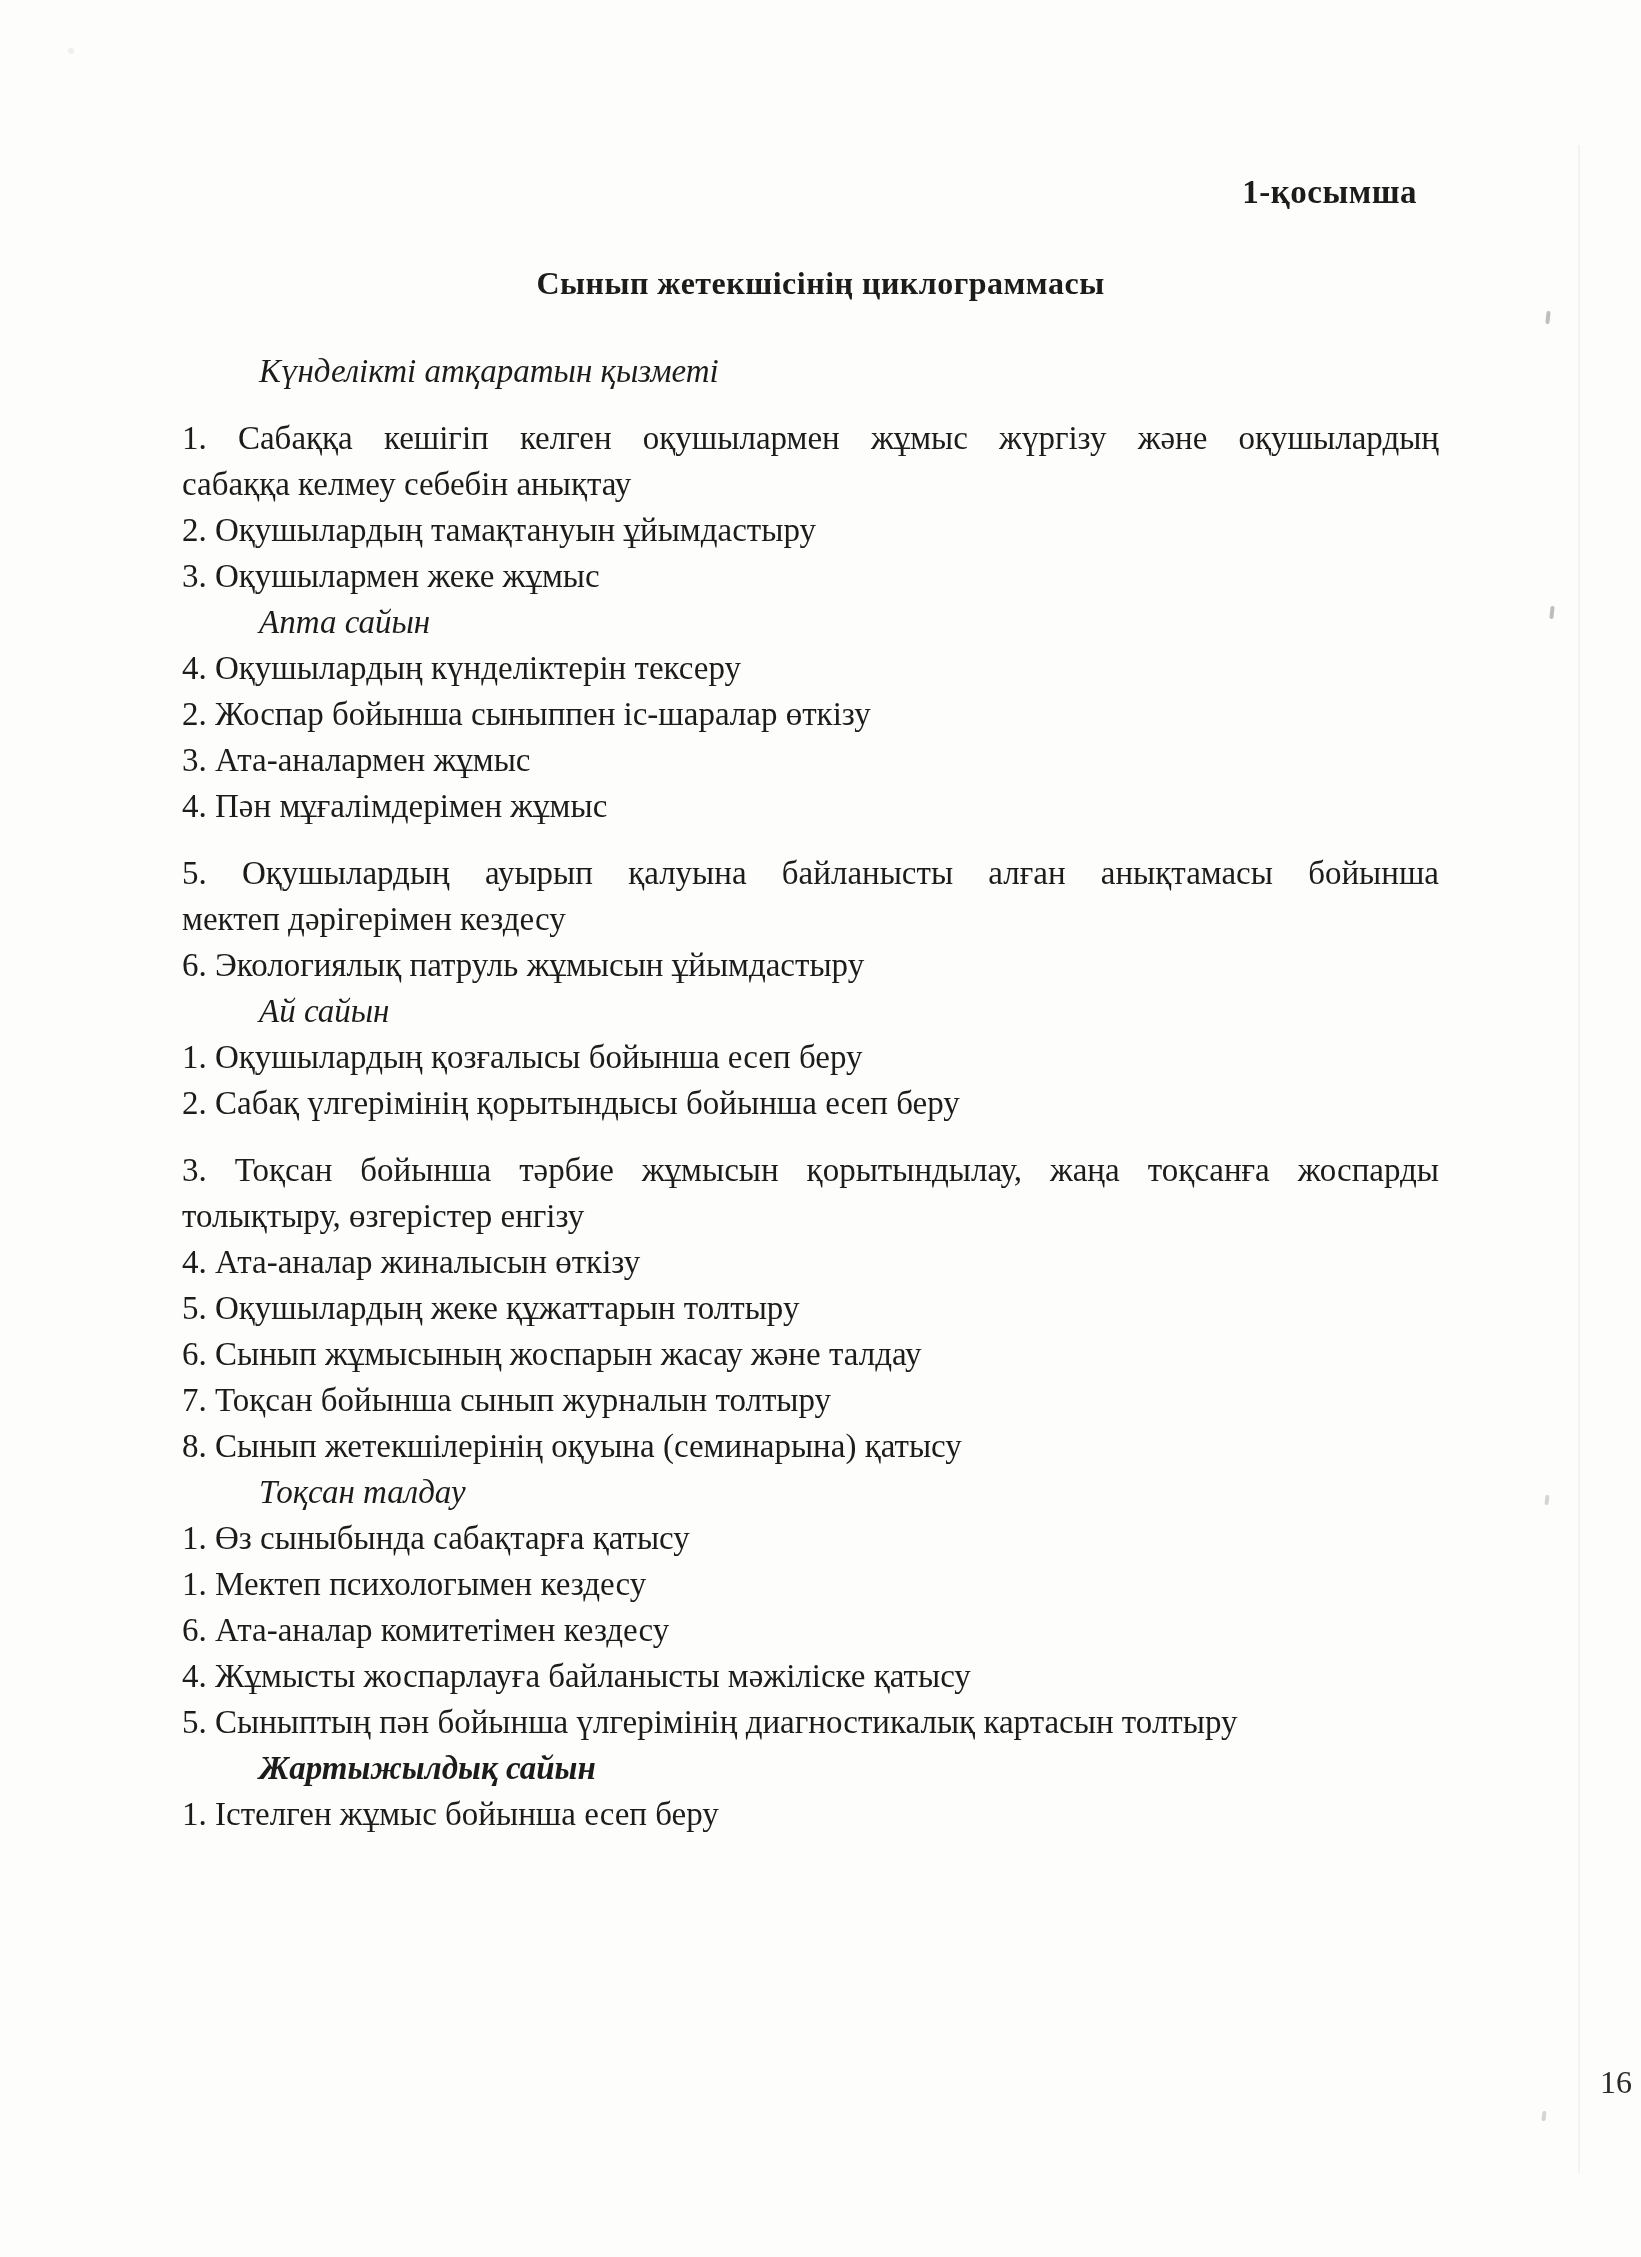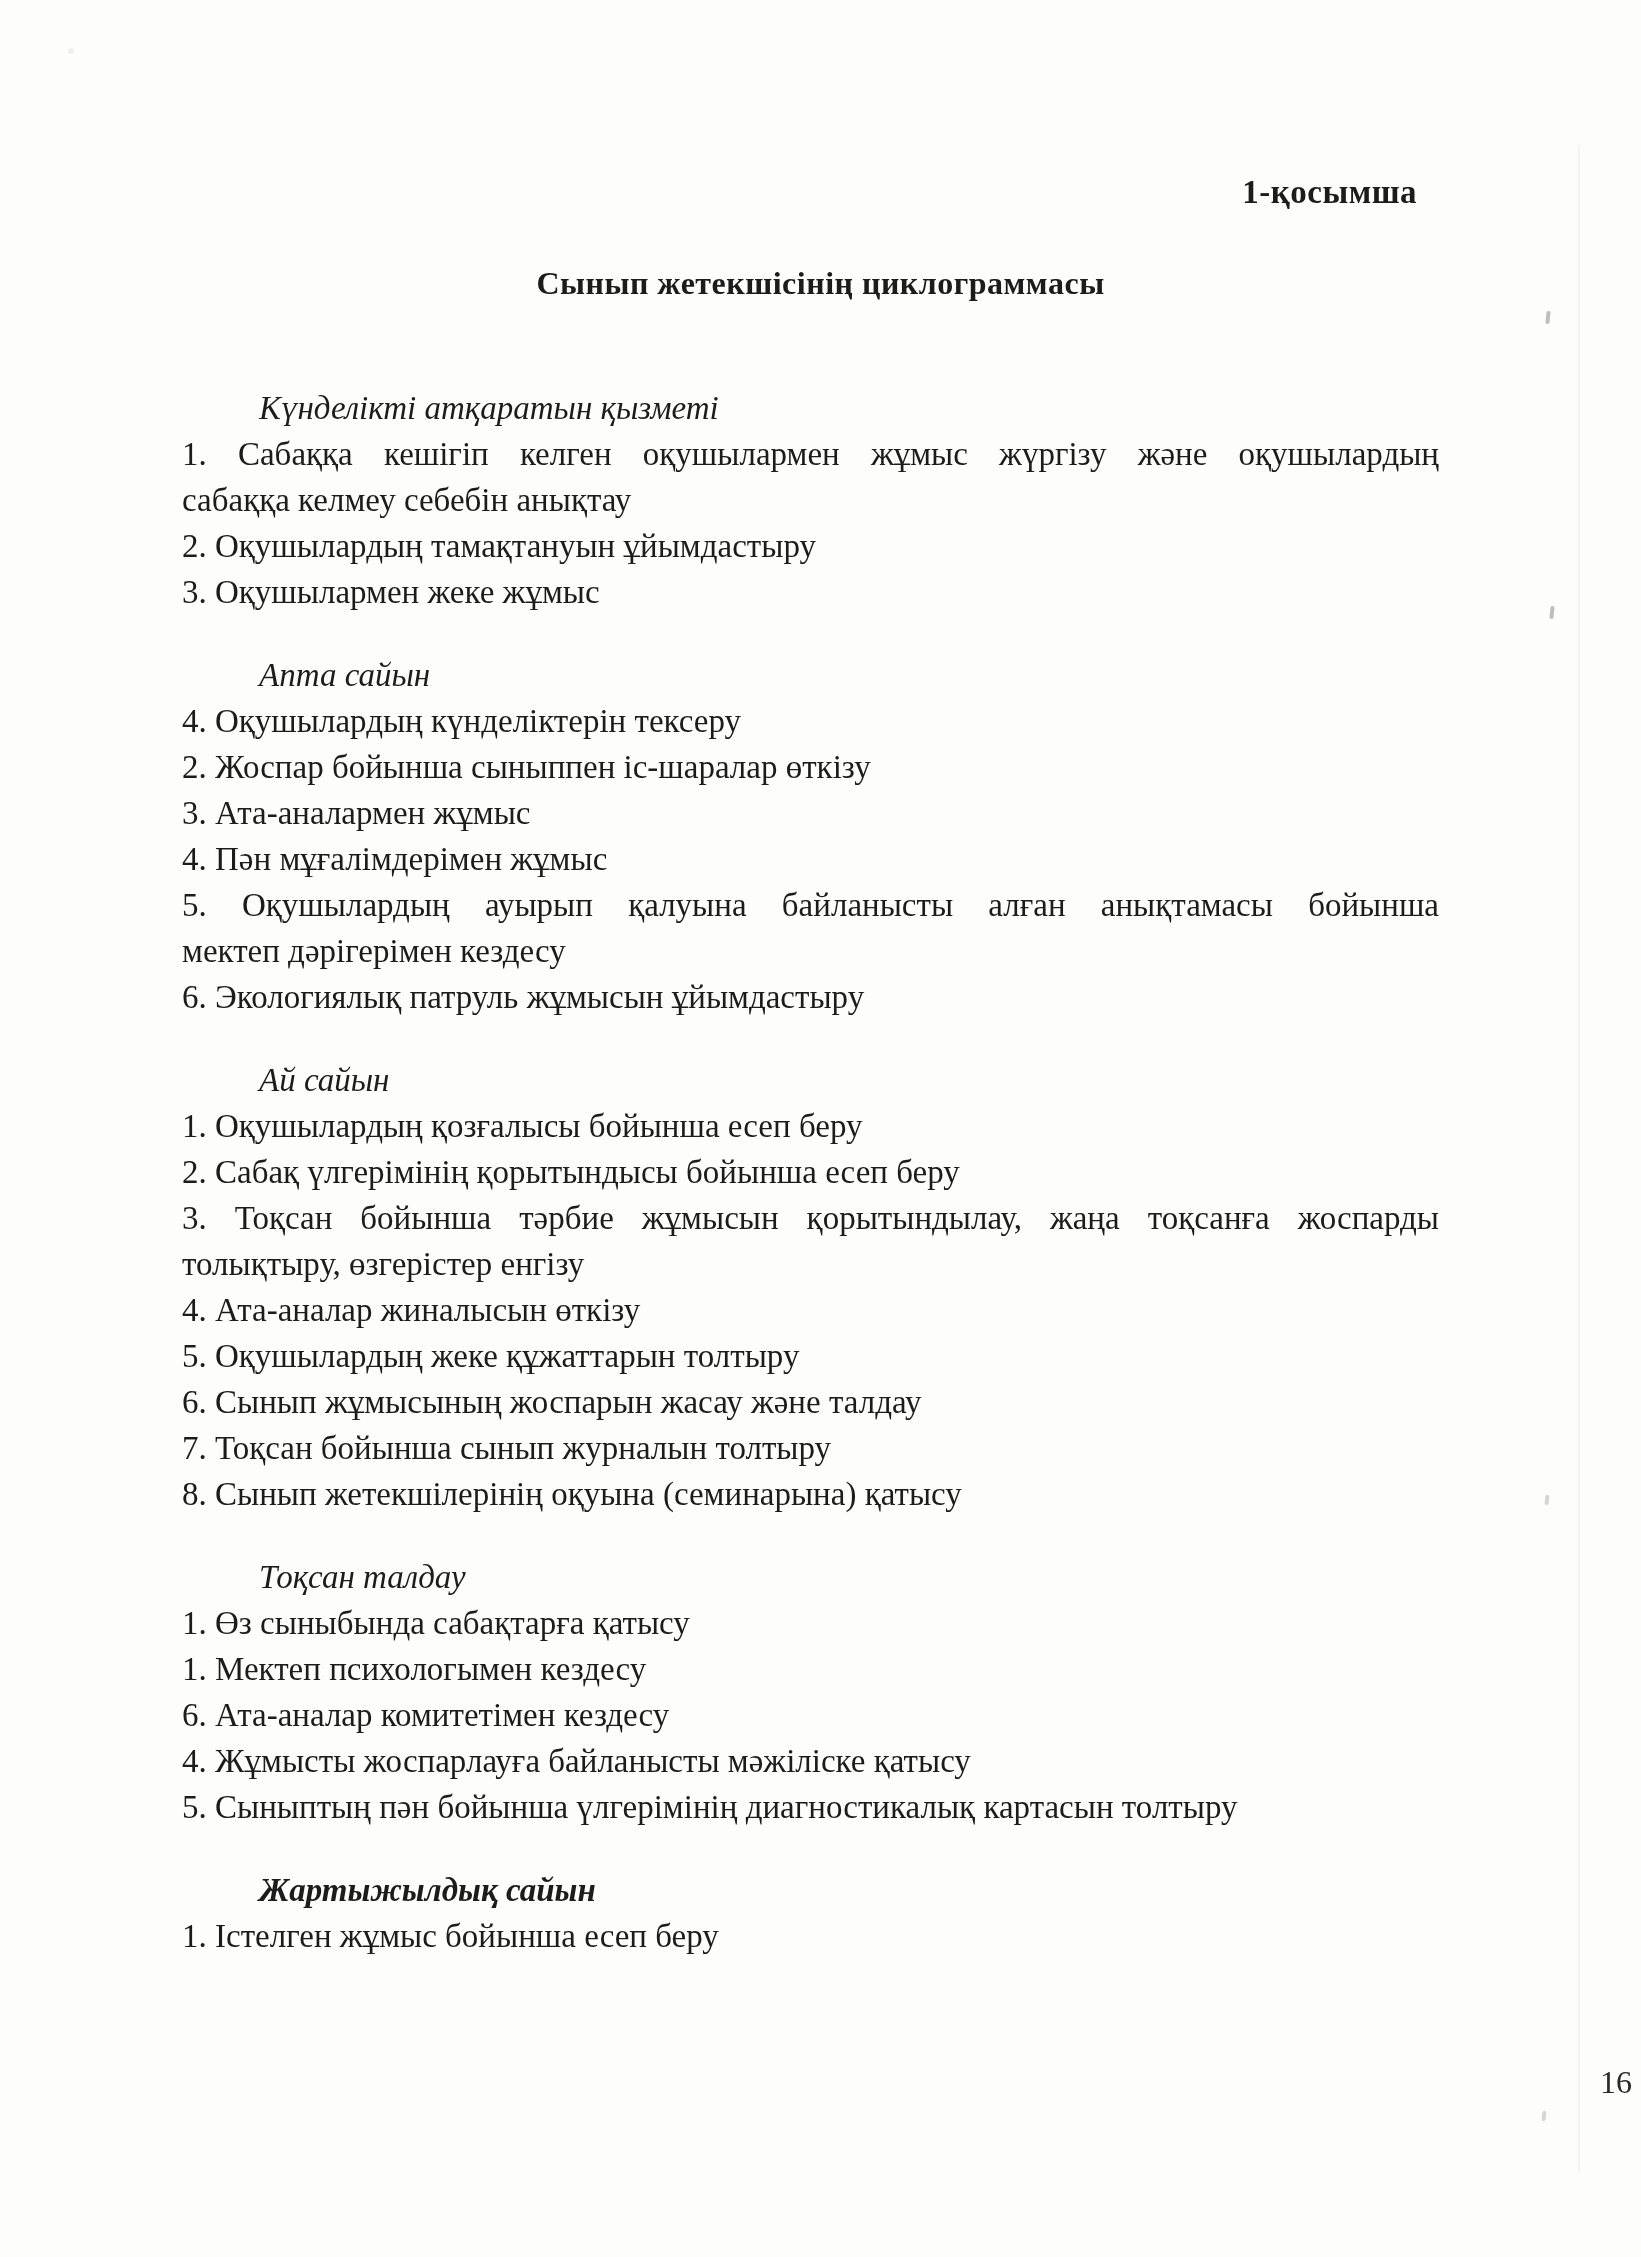--- a/index.html
+++ b/index.html
@@ -48,25 +48,25 @@
     font-size: 33px;
   }
   .line {
     height: 46px;
     line-height: 46px;
     text-align: left;
   }
   .line.justified {
     text-align: justify;
     text-align-last: justify;
+    margin-top: 21px;
   }
   .line.heading {
     font-style: italic;
     padding-left: 77px;
-    margin-top: 37px;
   }
   .line.heading.bold {
     font-weight: bold;
   }
   .page-number {
     position: absolute;
     top: 2064px;
     left: 0;
     width: 1632px;
     text-align: right;

